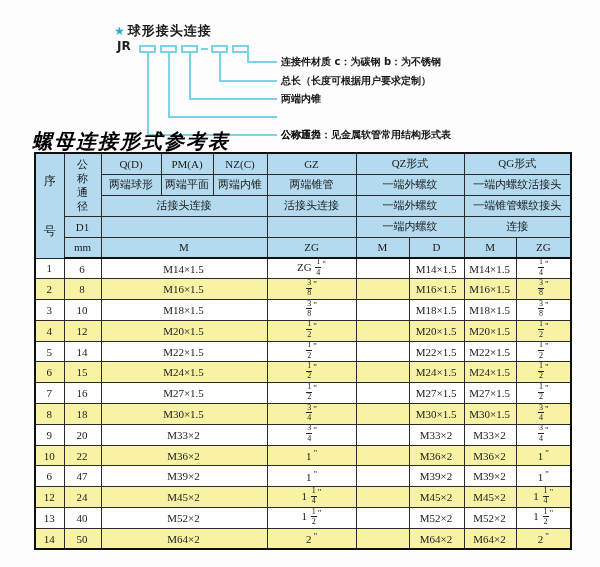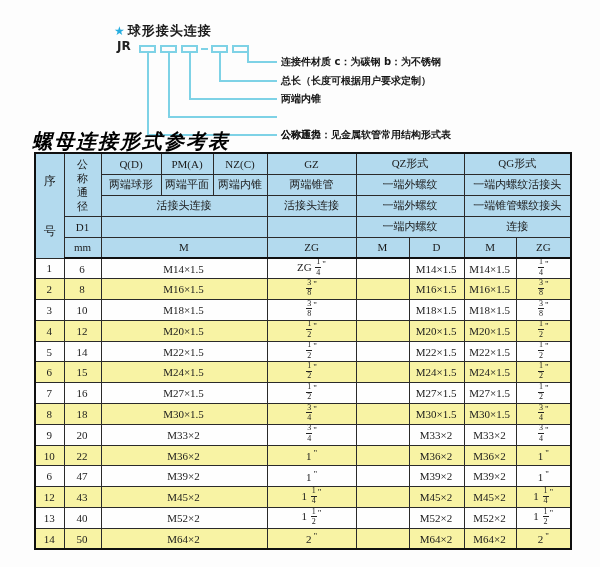--- a/index.html
+++ b/index.html
@@ -311,21 +311,21 @@
           <td><span class="tok latin">47</span></td>
           <td colspan="3"><span class="tok latin">M39×2</span></td>
           <td><span class="tok latin">1</span><span class="inch">"</span></td>
           <td></td>
           <td><span class="tok latin">M39×2</span></td>
           <td><span class="tok latin">M39×2</span></td>
           <td><span class="tok latin">1</span><span class="inch">"</span></td>
         </tr>
         <tr class="alt">
           <td><span class="tok latin">12</span></td>
-          <td><span class="tok latin">43</span></td>
+          <td><span class="tok latin">24</span></td>
           <td colspan="3"><span class="tok latin">M45×2</span></td>
           <td><span class="tok latin">1</span> <span class="frac">
               <span class="num">1</span>
               <span class="den">4</span>
             </span><span class="inch">"</span></td>
           <td></td>
           <td><span class="tok latin">M45×2</span></td>
           <td><span class="tok latin">M45×2</span></td>
           <td><span class="tok latin">1</span> <span class="frac">
               <span class="num">1</span>

